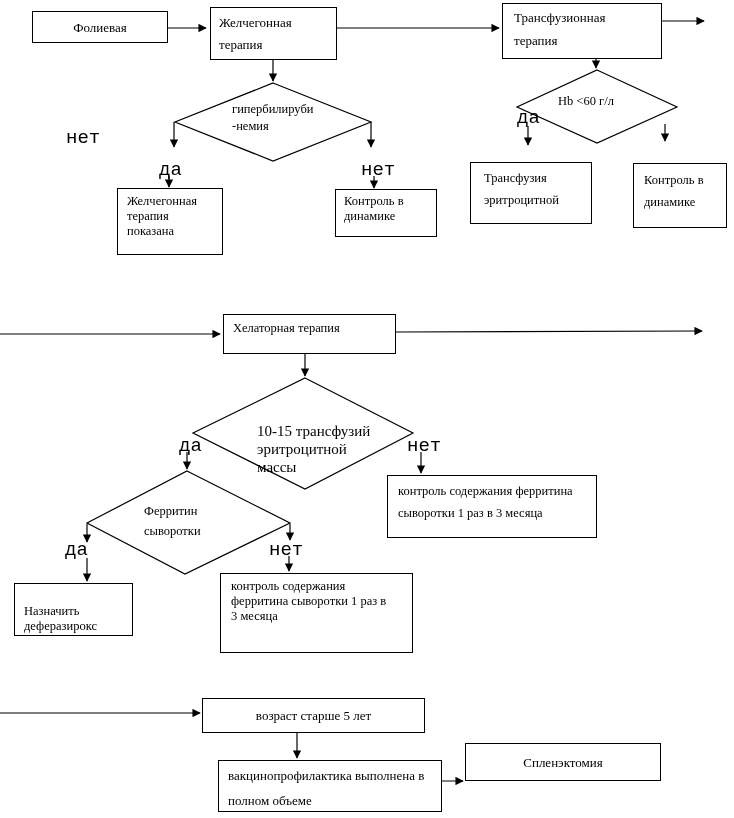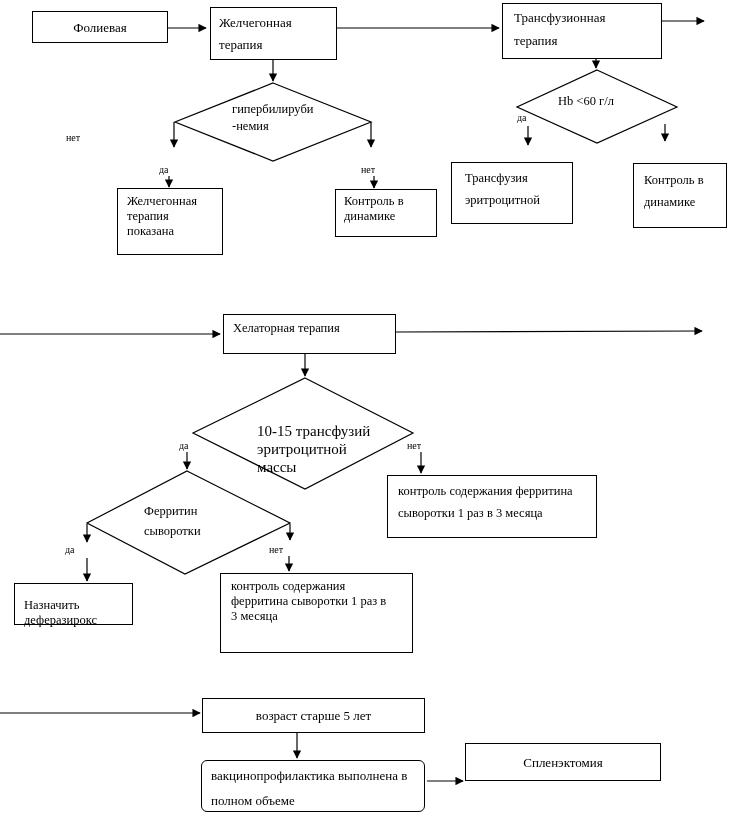--- a/index.html
+++ b/index.html
@@ -30,22 +30,22 @@
     font-size: 13px;
   }
   .dtext {
     position: absolute;
     white-space: pre-line;
     font-size: 12.5px;
     line-height: 17px;
   }
   .blabel {
     position: absolute;
-    font-family: Liberation Serif, serif;
-    font-size: 10px;
+    font-family: Liberation Mono, monospace;
+    font-size: 19px;
     line-height: 14px;
   }
 </style>
 </head>
 <body>
 
 <div id="canvas">
 
   <svg id="connector-layer" width="734" height="818">
     <defs>
@@ -94,41 +94,41 @@
   <div class="box" style="left:502px; top:3px; width:160px; height:56px; padding:2px 0 0 11px; line-height:23px; font-size:13px;">Трансфузионная
 терапия</div>
 
   <div class="box" style="left:117px; top:188px; width:106px; height:67px; padding:5px 0 0 9px;">Желчегонная
 терапия
 показана</div>
 
   <div class="box" style="left:335px; top:189px; width:102px; height:48px; padding:4px 0 0 8px;">Контроль в
 динамике</div>
 
-  <div class="box" style="left:451px; top:162px; width:122px; height:62px; padding:4px 0 0 13px; line-height:22px;">Трансфузия
+  <div class="box" style="left:470px; top:162px; width:122px; height:62px; padding:4px 0 0 13px; line-height:22px;">Трансфузия
 эритроцитной</div>
 
   <div class="box" style="left:633px; top:163px; width:94px; height:65px; padding:5px 0 0 10px; line-height:22px;">Контроль в
 динамике</div>
 
   <div class="box" style="left:223px; top:314px; width:173px; height:40px; padding:6px 0 0 9px;">Хелаторная терапия</div>
 
   <div class="box" style="left:387px; top:475px; width:210px; height:63px; padding:4px 8px 0 10px; line-height:22px;">контроль содержания ферритина
 сыворотки 1 раз в 3 месяца</div>
 
-  <div class="box" style="left:14px; top:583px; width:119px; height:42px; padding:14px 0 0 9px;">Назначить
+  <div class="box" style="left:14px; top:583px; width:119px; height:53px; padding:20px 0 0 9px;">Назначить
 деферазирокс</div>
 
   <div class="box" style="left:220px; top:573px; width:193px; height:80px; padding:5px 8px 0 10px;">контроль содержания
 ферритина сыворотки 1 раз в
 3 месяца</div>
 
   <div class="box center" style="left:202px; top:698px; width:223px; height:35px;">возраст старше 5 лет</div>
 
-  <div class="box" style="left:201px; top:760px; width:224px; height:52px; padding:2px 0 0 9px; line-height:25px; font-size:13px;border-radius:6px;">вакцинопрофилактика выполнена в
+  <div class="box" style="left:218px; top:760px; width:224px; height:52px; padding:2px 0 0 9px; line-height:25px; font-size:13px;">вакцинопрофилактика выполнена в
 полном объеме</div>
 
   <div class="box center" style="left:465px; top:743px; width:196px; height:38px;">Спленэктомия</div>
 
   <div class="dtext" style="left:232px; top:101px;">гипербилируби
 -немия</div>
 
   <div class="dtext" style="left:558px; top:93px;">Hb &lt;60 г/л</div>
 
   <div class="dtext" style="left:257px; top:422px; font-size:15px; line-height:18px;">10-15 трансфузий

